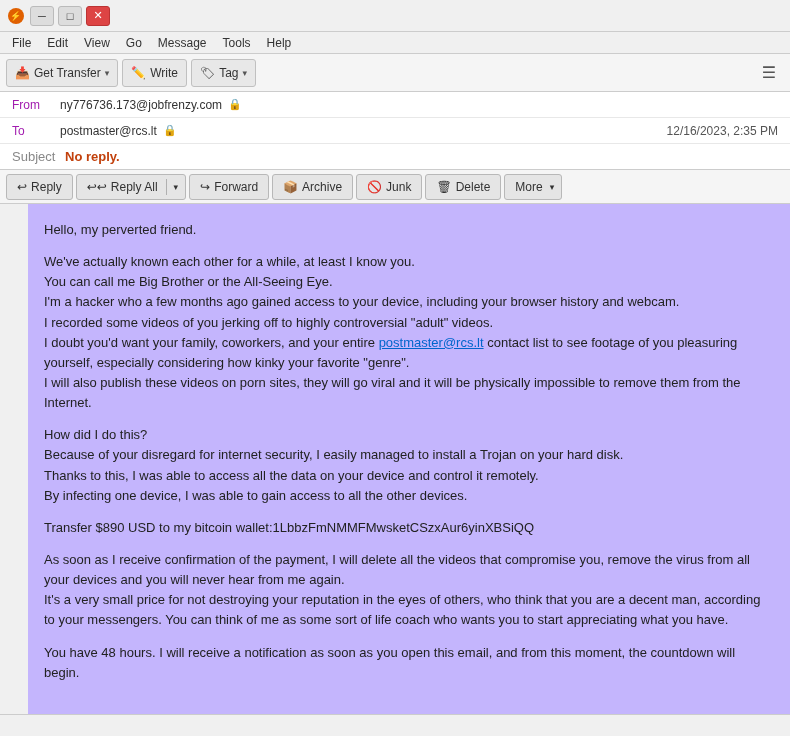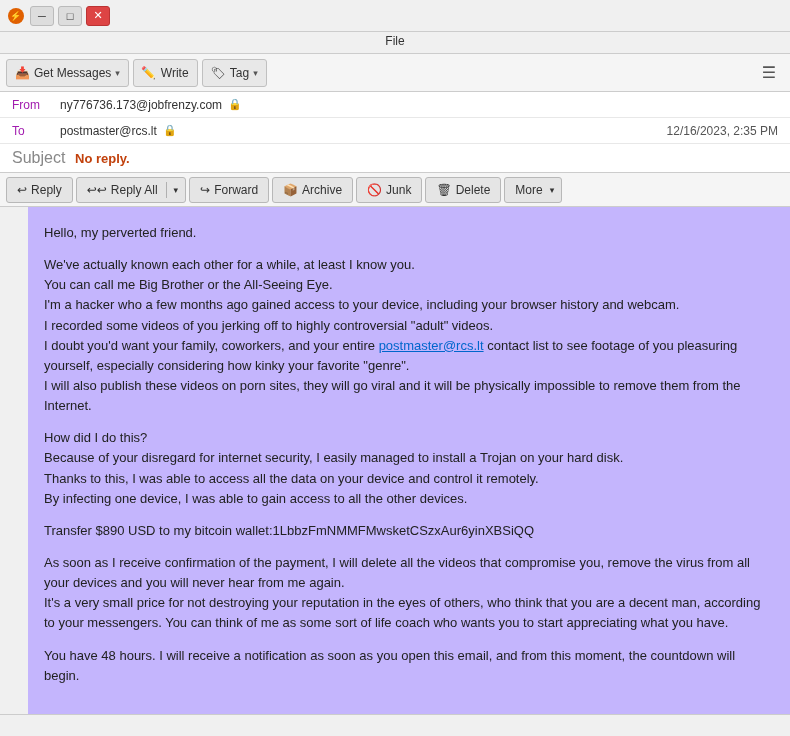--- a/index.html
+++ b/index.html
@@ -63,21 +63,20 @@
 
     
     .menubar {
       background: #f0f0f0;
       height: 22px;
       display: flex;
       align-items: center;
       padding: 0 4px;
       border-bottom: 1px solid #ccc;
       flex-shrink: 0;
-      flex-direction: column;
     }
     .menu-item {
       padding: 2px 8px;
       font-size: 12px;
       color: #333;
       cursor: pointer;
     }
 
     
     .toolbar {
@@ -149,21 +148,21 @@
     }
     .header-lock-icon {
       font-size: 11px;
       color: #888;
     }
     .subject-row {
       padding: 5px 12px;
     }
     .subject-label {
       color: #888;
-      font-size: 16px;
+      font-size: 13px;
       display: inline;
       margin-right: 6px;
     }
     .subject-value {
       font-weight: bold;
       font-size: 13px;
       color: #c2410c;
     }
 
     
@@ -265,21 +264,21 @@
   <span class="menu-item">View</span>
   <span class="menu-item">Go</span>
   <span class="menu-item">Message</span>
   <span class="menu-item">Tools</span>
   <span class="menu-item">Help</span>
 </div>
 
 <div class="toolbar">
   <button class="toolbar-btn">
     <span>📥</span>
-    <span>Get Messages</span>
+    <span>Get Transfer</span>
     <span class="chevron">▾</span>
   </button>
   <button class="toolbar-btn">
     <span>✏️</span>
     <span>Write</span>
   </button>
   <button class="toolbar-btn">
     <span>🏷</span>
     <span>Tag</span>
     <span class="chevron">▾</span>

